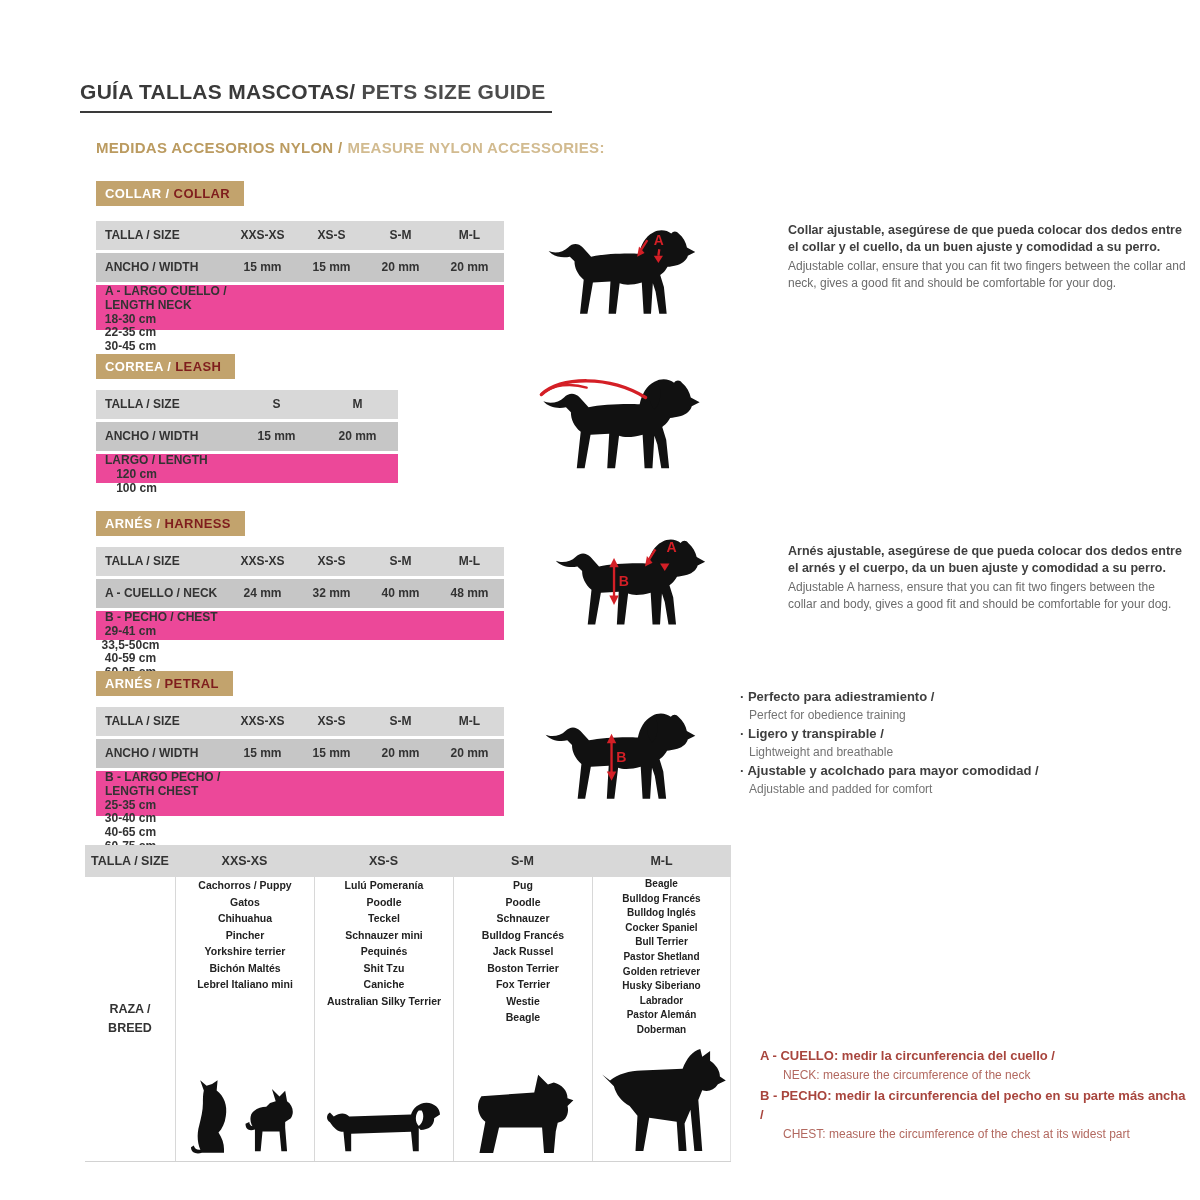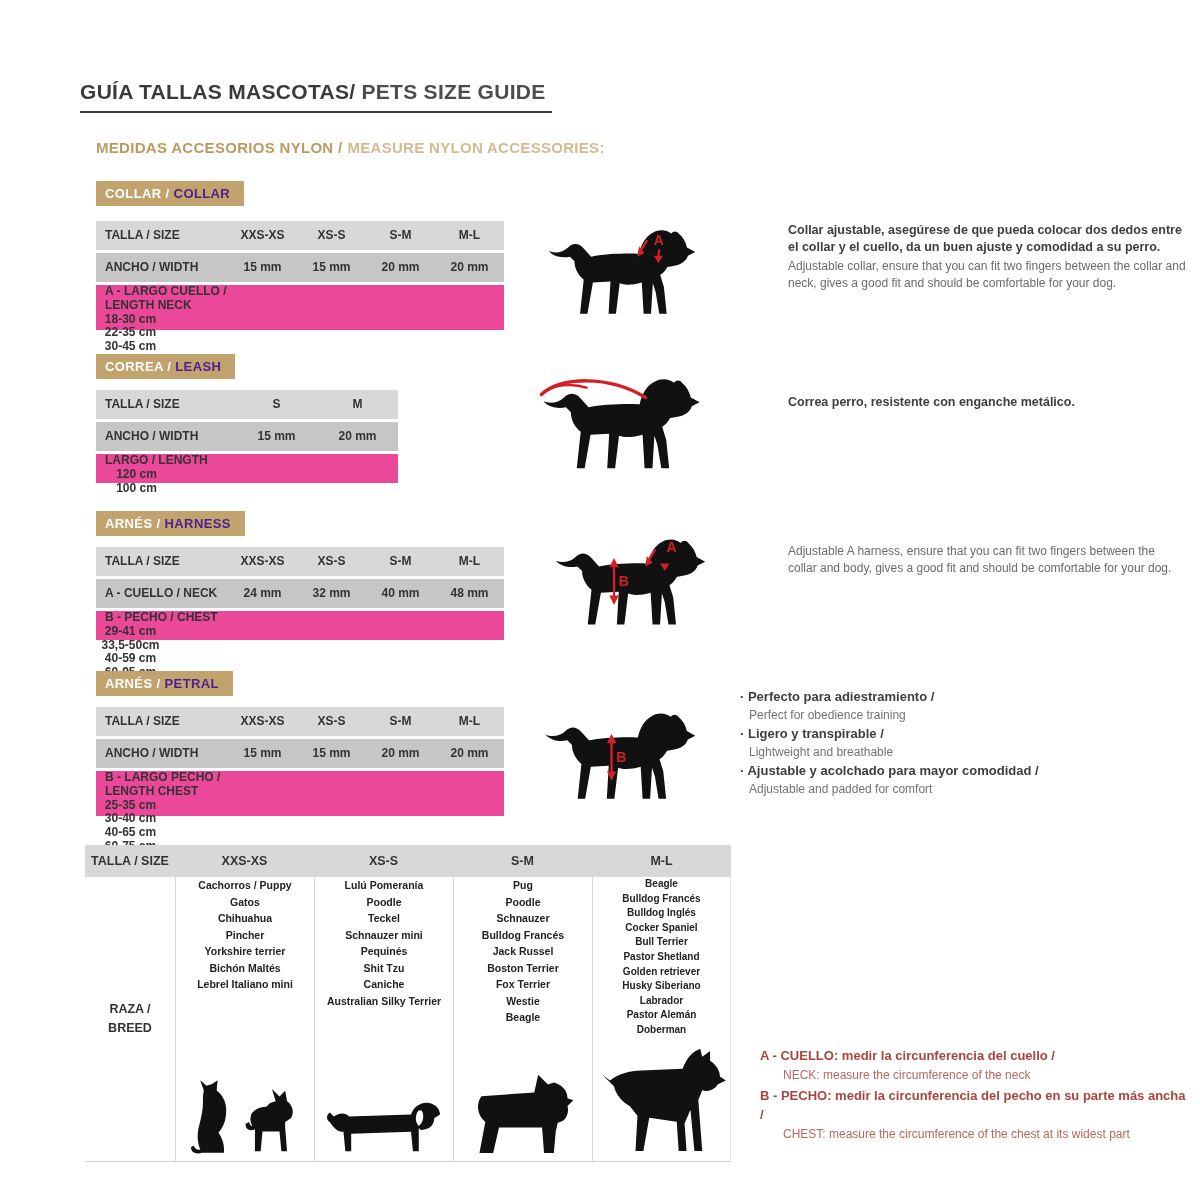--- a/index.html
+++ b/index.html
@@ -10,21 +10,21 @@
   
   .title{left:80px;top:80px;font-size:21px;font-weight:bold;letter-spacing:.3px;
          border-bottom:2px solid #3a3a3a;padding:0 6px 7px 0;}
   .title .t-en{font-weight:600;color:#4c4c4c;margin-left:6px;}
   .subtitle{left:96px;top:139px;font-size:15px;font-weight:bold;color:#bb9b60;letter-spacing:.3px;}
   .subtitle .t-en{color:#d2bb90;margin-left:5px;}
 
   
   .badge{background:#c2a36d;color:#ffffff;font-size:13px;font-weight:bold;letter-spacing:.4px;
          padding:5px 14px 5px 9px;display:inline-block;}
-  .badge .en{color:#4c1d95;margin-left:4px;font-weight:600;}
+  .badge .en{color:#7f1d1d;margin-left:4px;font-weight:600;}
   .badge-collar{left:96px;top:181px;}
   .badge-leash{left:96px;top:354px;}
   .badge-harness{left:96px;top:511px;}
   .badge-petral{left:96px;top:671px;}
 
   
   .stable .trow{display:flex;margin-bottom:3px;}
   .stable .trow>span{display:flex;align-items:center;justify-content:center;text-align:center;
                      font-weight:bold;font-size:12px;color:#333;line-height:1.15;}
   .stable .trow>span:first-child{justify-content:flex-start;text-align:left;padding-left:9px;}
@@ -163,21 +163,20 @@
       </div>
   </div>
   <svg class="dog dog-leash" viewBox="0 0 170 115">
     <use href="#dogsil"></use>
     <g>
       <path d="M110,33 C72,10 24,12 4,30" fill="none" stroke="#d41f26" stroke-width="3.5" stroke-linecap="round"></path>
       <path d="M5,29 C16,20 34,18 50,23" fill="none" stroke="#d41f26" stroke-width="2.5" stroke-linecap="round"></path>
     </g>
   </svg>
   <div class="abs desc desc-leash">
-    <p class="es">Correa perro, resistente con enganche metálico.</p>
   </div>
 
   <div class="abs badge badge-harness">
     <span>ARNÉS /</span><span class="en">HARNESS</span>
   </div>
   <div class="abs stable table-harness">
     <div class="trow cols5 r0 h29">
         <span>TALLA / SIZE</span>
         <span>XXS-XS</span>
         <span>XS-S</span>
@@ -206,20 +205,21 @@
       <path class="redmark" d="M112,25 L105,36"></path>
       <polygon class="redfill" points="101,43 109,39 103,32"></polygon>
       <polygon class="redfill" points="117,40 127,40 122,48"></polygon>
       <path class="redmark" d="M68,42 L68,76"></path>
       <polygon class="redfill" points="63,44 73,44 68,34"></polygon>
       <polygon class="redfill" points="63,74 73,74 68,84"></polygon>
       <text class="redletter" x="73" y="64">B</text>
     </g>
   </svg>
   <div class="abs desc desc-harness">
+    <p class="es">Arnés ajustable, asegúrese de que pueda colocar dos dedos entre el arnés y el cuerpo, da un buen ajuste y comodidad a su perro.</p>
     <p class="en">Adjustable A harness, ensure that you can fit two fingers between the collar and body, gives a good fit and should be comfortable for your dog.</p>
   </div>
 
   <div class="abs badge badge-petral">
     <span>ARNÉS /</span><span class="en">PETRAL</span>
   </div>
   <div class="abs stable table-petral">
     <div class="trow cols5 r0 h29">
         <span>TALLA / SIZE</span>
         <span>XXS-XS</span>

